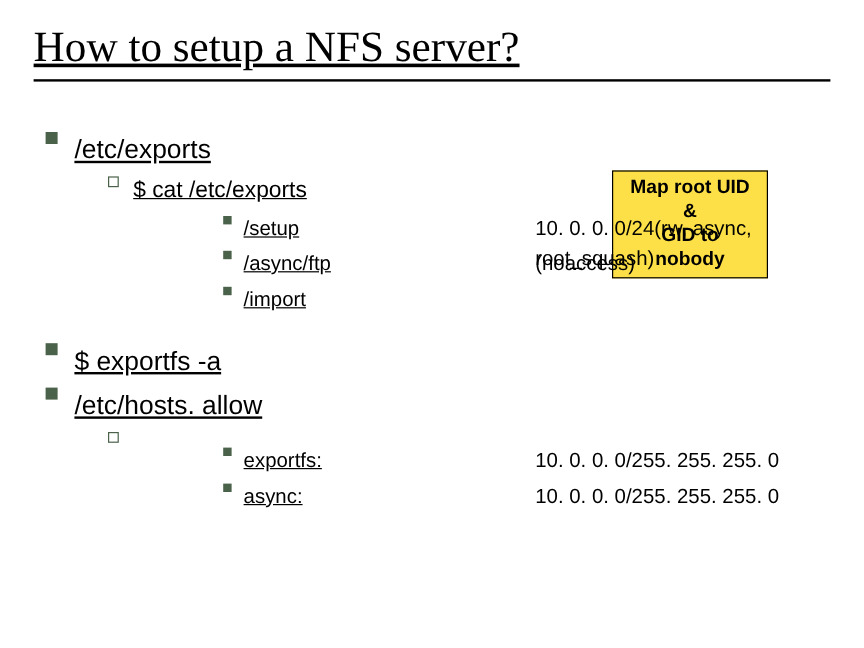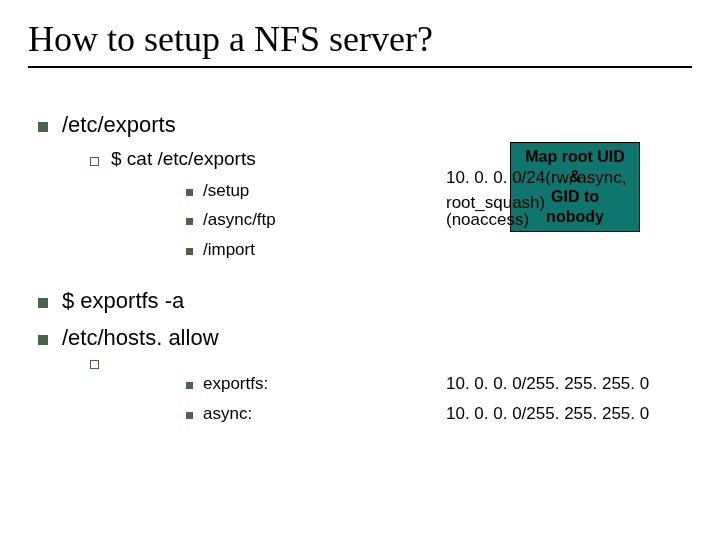--- a/index.html
+++ b/index.html
@@ -10,39 +10,40 @@
     background: #fff;
     font-family: "Times New Roman", Times, serif;
     color: #000;
   }
   .slide {
     box-sizing: border-box;
     width: 720px;
     height: 540px;
     padding: 18px 28px 20px 28px;
     position: relative;
+    text-decoration: underline;
   }
   .title {
     font-size: 36px;
     font-weight: normal;
     margin: 0 0 6px 0;
   }
   .rule {
     border: none;
     border-top: 2px solid #000;
     margin: 0 0 40px 0;
   }
   .content {
     font-family: Arial, Helvetica, sans-serif;
     font-size: 22px;
     line-height: 1.5;
   }
   .bullet {
     display: flex;
-    align-items: center;
+    align-items: flex-start;
     margin-bottom: 4px;
   }
   .sq {
     width: 10px;
     height: 10px;
     background: #4a614a;
     display: inline-block;
     margin-right: 14px;
     position: relative;
     top: 2px;
@@ -73,21 +74,21 @@
   .lvl2 { margin-left: 52px; font-size: 19px; }
   .lvl3 { margin-left: 96px; font-size: 17px; }
   .kv-row .v { position: absolute; left: 260px; }
   .lvl3 .bullet { position: relative; }
 
   .callout {
     position: absolute;
     right: 40px;
     top: 32px;
     border: 1px solid #000;
-    background: #0f766e;
+    background: #fde047;
     font-family: Arial, Helvetica, sans-serif;
     font-size: 16px;
     font-weight: bold;
     text-align: center;
     padding: 4px 10px;
     line-height: 1.25;
   }
   .callout-group {
     position: absolute;
     right: 40px;

